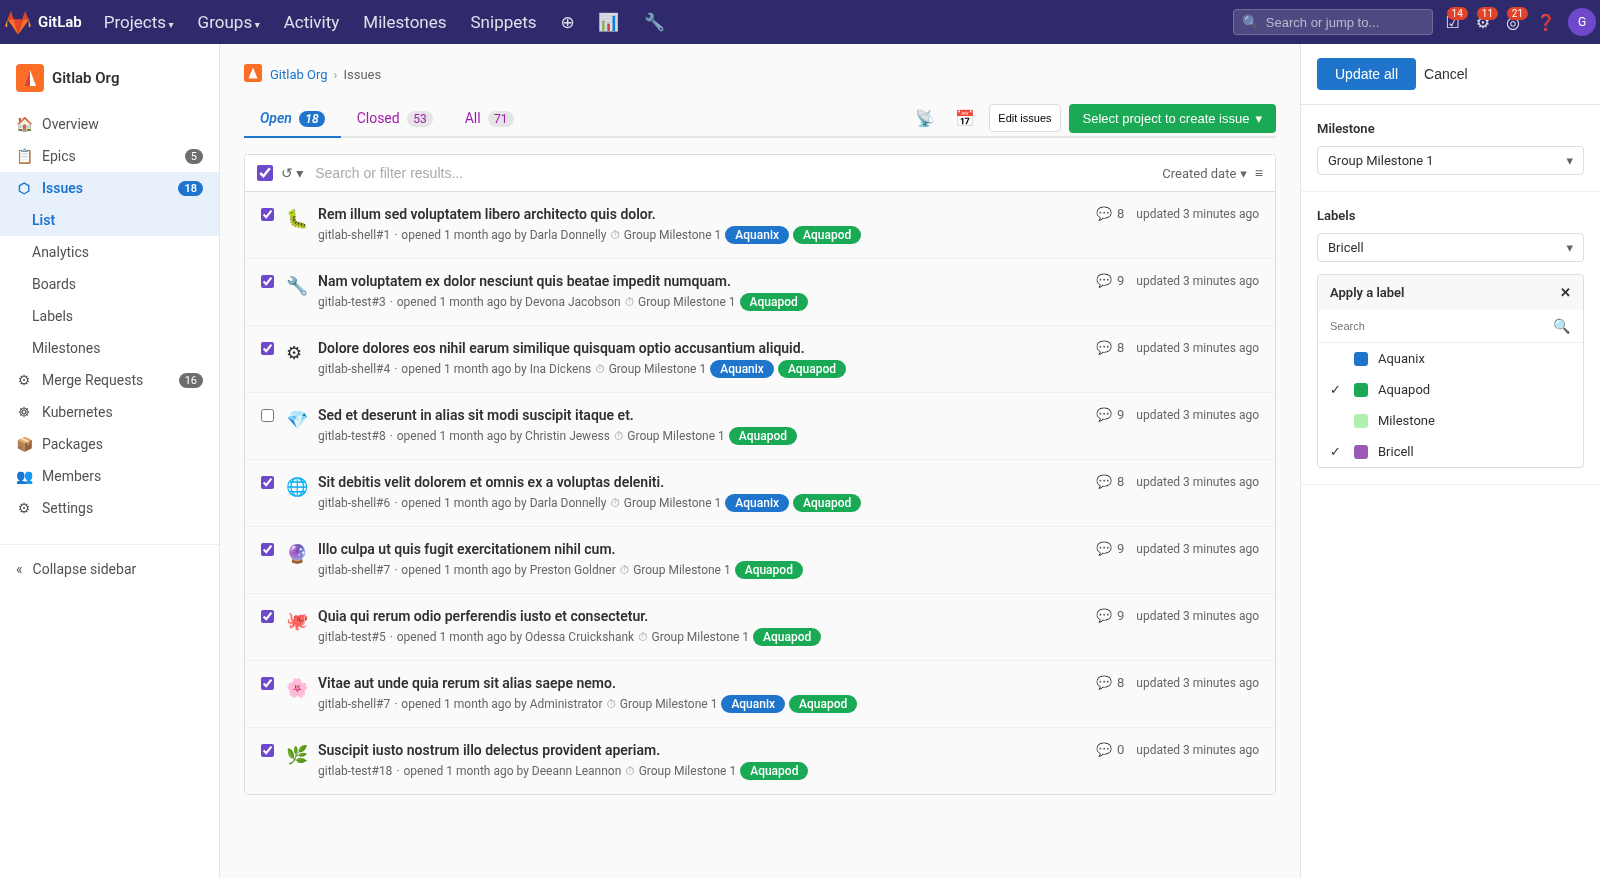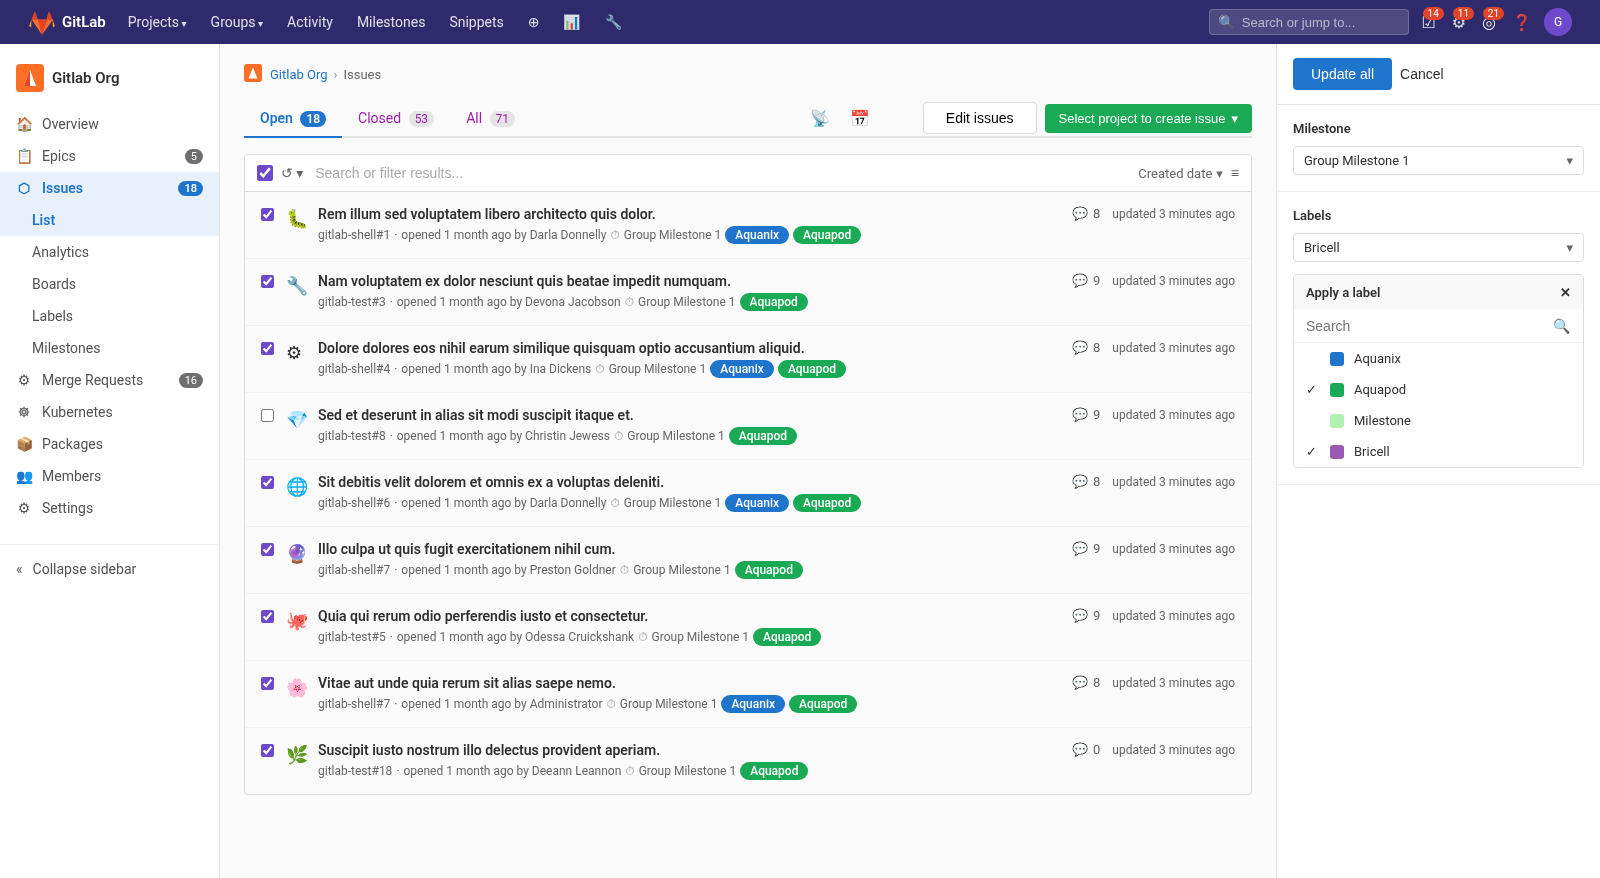--- a/index.html
+++ b/index.html
@@ -4,32 +4,32 @@
   <style>
     * { box-sizing: border-box; margin: 0; padding: 0; }
     body { font-family: -apple-system, BlinkMacSystemFont, 'Segoe UI', Roboto, sans-serif; font-size: 14px; background: #f0f0f0; color: #303030; }
 
     
     .top-nav {
       background: #2f2a6b;
       height: 44px;
       display: flex;
       align-items: center;
-      padding: 0 28px;
+      padding: 0 4px;
       gap: 4px;
       position: fixed;
       top: 0; left: 0; right: 0;
       z-index: 100;
     }
     .nav-logo {
       display: flex; align-items: center; gap: 6px; color: white; font-weight: 600; font-size: 15px; margin-right: 8px;
     }
     .nav-logo svg { width: 28px; height: 28px; }
     .nav-item {
-      color: rgba(255,255,255,0.85); font-size: 14px; padding: 6px 10px; cursor: pointer; border-radius: 4px; white-space: nowrap; text-align: center;
+      color: rgba(255,255,255,0.85); font-size: 17px; padding: 6px 10px; cursor: pointer; border-radius: 4px; white-space: nowrap; text-align: center;
     }
     .nav-item.has-arrow::after { content: ' ▾'; font-size: 10px; }
     .nav-right { margin-left: auto; display: flex; align-items: center; gap: 8px; }
     .search-box {
       background: rgba(255,255,255,0.15); border: 1px solid rgba(255,255,255,0.2); border-radius: 4px;
       display: flex; align-items: center; padding: 4px 8px; gap: 6px; color: rgba(255,255,255,0.7); width: 200px;
     }
     .search-box input { background: transparent; border: none; outline: none; color: white; font-size: 13px; width: 100%; }
     .search-box input::placeholder { color: rgba(255,255,255,0.6); }
     .nav-icon-btn { color: rgba(255,255,255,0.85); cursor: pointer; padding: 4px; position: relative; font-size: 16px; }
@@ -61,26 +61,26 @@
     .content-wrap { padding: 20px 24px; }
 
     
     .breadcrumb { display: flex; align-items: center; gap: 6px; font-size: 13px; color: #666; margin-bottom: 16px; }
     .breadcrumb a { color: #1f75cb; text-decoration: none; }
     .breadcrumb .sep { color: #999; }
 
     
     .tabs-bar { display: flex; align-items: center; gap: 0; border-bottom: 2px solid #e5e5e5; margin-bottom: 16px; }
     .tab { padding: 10px 16px; cursor: pointer; font-size: 14px; color: #a21caf; border-bottom: 2px solid transparent; margin-bottom: -2px; white-space: nowrap; }
-    .tab.active { color: #1f75cb; border-bottom-color: #1f75cb; font-weight: 600; }
+    .tab.active { color: #1f75cb; border-bottom-color: #1f75cb; font-weight: 600; font-style: italic; }
     .tab .count { background: #e5e5e5; border-radius: 10px; padding: 1px 6px; font-size: 12px; margin-left: 4px; }
     .tab.active .count { background: #1f75cb; color: white; }
     .tabs-actions { margin-left: auto; display: flex; align-items: center; gap: 8px; }
     .btn-icon { border: none; background: none; cursor: pointer; padding: 6px; color: #525252; font-size: 16px; }
-    .btn-edit { border: 1px solid #ddd; background: white; padding: 7px 22px; border-radius: 4px; cursor: pointer; font-size: 14px; margin-left: 39px; }
+    .btn-edit { border: 1px solid #ddd; background: white; padding: 7px 8px; border-radius: 4px; cursor: pointer; font-size: 11px; }
     .btn-create { background: #1aaa55; color: white; border: none; padding: 7px 14px; border-radius: 4px; cursor: pointer; font-size: 13px; display: flex; align-items: center; gap: 6px; }
     .filter-checkbox { width: 16px; height: 16px; accent-color: #6e49cb; }
     .filter-search { flex: 1; border: none; outline: none; font-size: 14px; color: #525252; }
     .filter-search::placeholder { color: #aaa; }
     .filter-sort { display: flex; align-items: center; gap: 4px; color: #666; font-size: 13px; cursor: pointer; white-space: nowrap; }
     .issue-row { display: flex; align-items: flex-start; gap: 12px; padding: 14px 16px; border-bottom: 1px solid #f0f0f0; cursor: pointer; }
     .issue-row:last-child { border-bottom: none; }
     .issue-check { margin-top: 2px; accent-color: #6e49cb; }
     .issue-icon { width: 20px; height: 20px; flex-shrink: 0; margin-top: 2px; }
     .issue-body { flex: 1; min-width: 0; }
@@ -88,21 +88,21 @@
     .issue-meta { font-size: 12px; color: #666; display: flex; align-items: center; gap: 4px; flex-wrap: wrap; }
     .label-badge { border-radius: 12px; padding: 2px 10px; font-size: 12px; font-weight: 500; color: white; white-space: nowrap; }
     .label-aquanix { background: #1f75cb; }
     .label-aquapod { background: #1aaa55; }
     .issue-right { display: flex; align-items: center; gap: 12px; flex-shrink: 0; }
     .issue-comment { display: flex; align-items: center; gap: 4px; color: #666; font-size: 13px; }
     .issue-updated { font-size: 12px; color: #666; white-space: nowrap; }
 
     
     .right-panel {
-      width: 324px; background: white; border-left: 1px solid #e5e5e5; flex-shrink: 0; padding: 0;
+      width: 300px; background: white; border-left: 1px solid #e5e5e5; flex-shrink: 0; padding: 0;
     }
     .panel-actions { display: flex; align-items: center; gap: 8px; padding: 14px 16px; border-bottom: 1px solid #e5e5e5; }
     .btn-update-all { background: #1f75cb; color: white; border: none; padding: 8px 18px; border-radius: 4px; cursor: pointer; font-size: 14px; font-weight: 500; }
     .btn-cancel { background: none; border: none; cursor: pointer; font-size: 14px; color: #303030; }
 
     .panel-section { padding: 16px; border-bottom: 1px solid #f0f0f0; }
     .panel-section-title { font-size: 13px; font-weight: 600; color: #303030; margin-bottom: 10px; }
     .panel-select { width: 100%; border: 1px solid #ddd; border-radius: 4px; padding: 6px 10px; font-size: 13px; background: white; cursor: pointer; display: flex; align-items: center; justify-content: space-between; }
     .panel-select-value { color: #303030; }
     .panel-select-arrow { color: #666; }
@@ -513,21 +513,21 @@
         <span class="panel-select-value">Bricell</span>
         <span class="panel-select-arrow">▾</span>
       </div>
 
       <div class="label-dropdown">
         <div class="label-dropdown-header">
           <span>Apply a label</span>
           <span style="cursor:pointer;">✕</span>
         </div>
         <div class="label-search">
-          <input type="text" style="flex: 1 1 0%; border: none; outline: none; font-size: 14px;" placeholder="Search">
+          <input type="text" style="flex: 1 1 0%; border: none; outline: none; font-size: 11px;" placeholder="Search">
           <span style="color:#999;">🔍</span>
         </div>
         <div id="label-options-list">
             <div class="label-option">
     <span class="label-check"></span>
     <span class="label-color-dot" style="background:#1f75cb;"></span>
     <span class="label-name">Aquanix</span>
   </div>
             <div class="label-option">
     <span class="label-check">✓</span>

